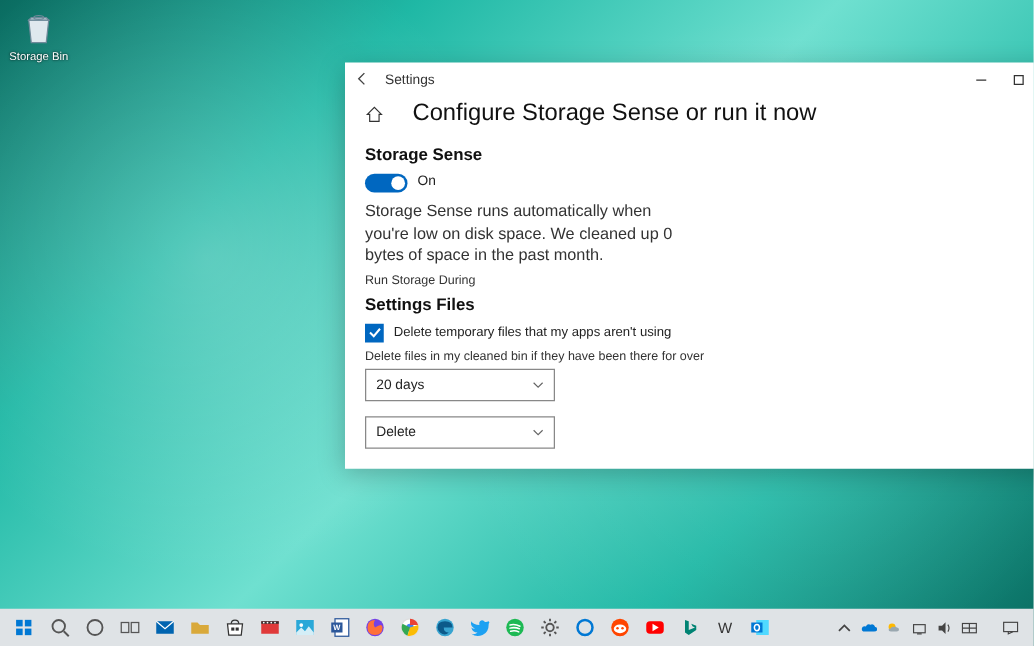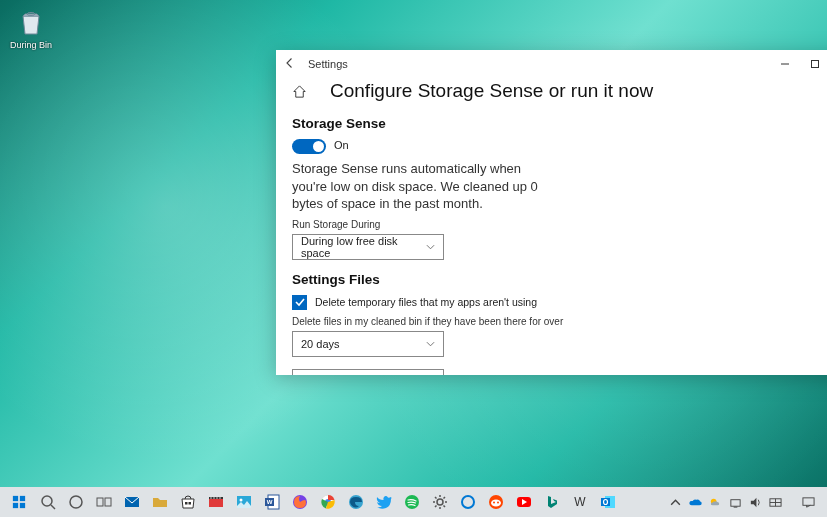--- a/index.html
+++ b/index.html
@@ -77,21 +77,21 @@
 <div class="desktop">
 
   <div class="desktop-icon">
     <div class="bin-svg">
       <svg viewBox="0 0 32 32">
           <path d="M8 10 L24 10 L22 28 L10 28 Z" fill="#dfe8ee" stroke="#6f8a9a" stroke-width="1"></path>
           <path d="M10 8 L22 8 L24 10 L8 10 Z" fill="#b8c7d1" stroke="#6f8a9a" stroke-width="1"></path>
           <ellipse cx="16" cy="8" rx="4" ry="1.5" fill="none" stroke="#6f8a9a"></ellipse>
         </svg>
     </div>
-    <div class="lbl">During Bin</div>
+    <div class="lbl">Storage Bin</div>
   </div>
 
   <div class="window">
     <div class="titlebar">
       <div class="back">
         <svg viewBox="0 0 16 16" width="12" height="12">
             <path d="M10 2 L4 8 L10 14" fill="none" stroke="#444" stroke-width="1.5"></path>
           </svg>
       </div>
       <div class="app-name">Settings</div>
@@ -128,28 +128,20 @@
       <div class="toggle-row">
         <div class="toggle">
             <div class="knob"></div>
           </div>
         <div class="toggle-label">On</div>
       </div>
 
       <div class="desc">Storage Sense runs automatically when you're low on disk space. We cleaned up 0 bytes of space in the past month.</div>
 
       <div class="field-label">Run Storage During</div>
-      <div class="dropdown">
-        <span>During low free disk space</span>
-        <span class="chev">
-          <svg viewBox="0 0 10 6" width="9" height="6">
-              <path d="M1 1 L5 5 L9 1" fill="none" stroke="#666" stroke-width="1"></path>
-            </svg>
-        </span>
-      </div>
 
       <div class="section-h">Settings Files</div>
 
       <div class="check-row">
         <div class="checkbox">
           <svg viewBox="0 0 10 10">
               <path d="M1 5 L4 8 L9 2" fill="none" stroke="#fff" stroke-width="1.6"></path>
             </svg>
         </div>
         <div class="check-label">Delete temporary files that my apps aren't using</div>

